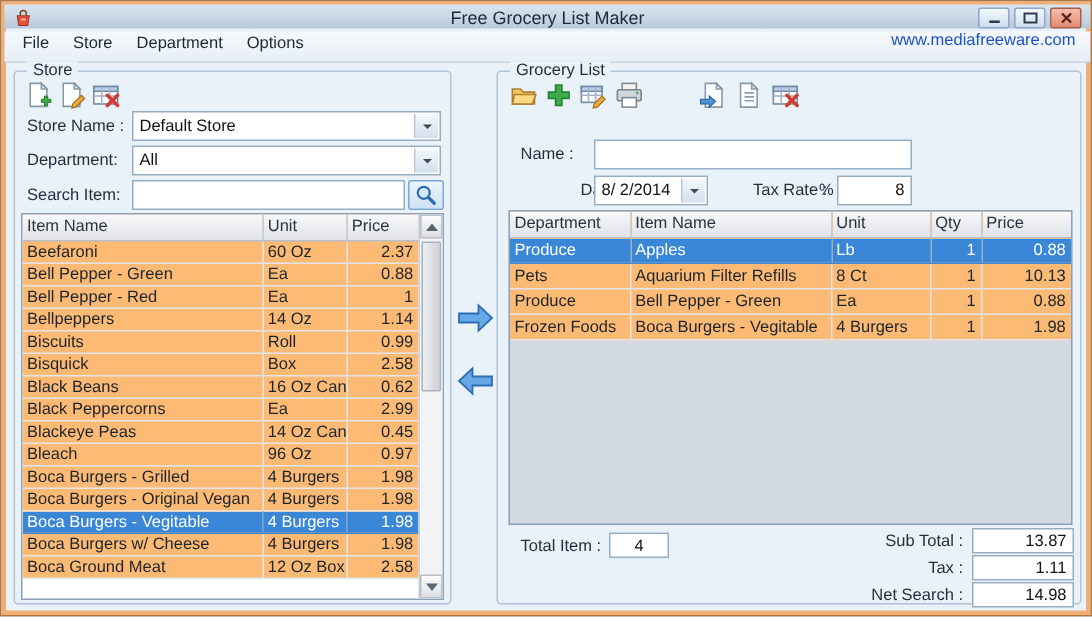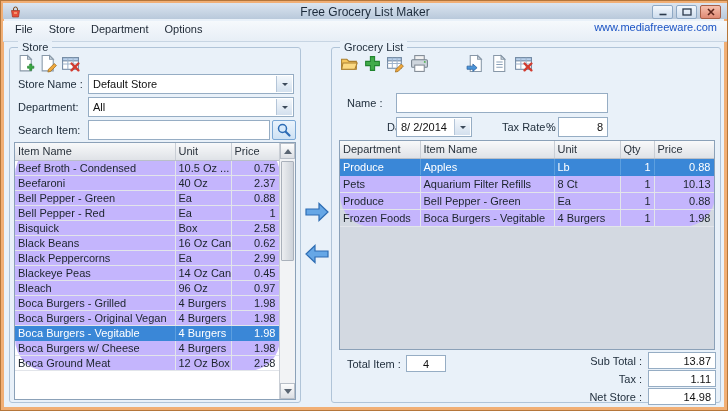--- a/index.html
+++ b/index.html
@@ -55,21 +55,21 @@
   }
   .tri { width:0; height:0; border:3.5px solid transparent; border-top:4.5px solid #3c4document; border-top-color:#3c4a5a; margin-top:4px; }
   .search-btn {
     position:absolute; width:24px; height:20px;
     background:linear-gradient(#eaf3fc,#cfe2f4); border:1px solid #7aa7d4; border-radius:2px;
     display:flex; align-items:center; justify-content:center; cursor:pointer;
   }
   
   .table-wrap { position:absolute; border:1px solid #8ba1b8; background:#fff; overflow:hidden; }
   .table-wrap.gray { background:#d3d9e1; }
-  table.grid { border-collapse:collapse; table-layout:fixed; background:#c4b5fd;border-radius:32px; }
+  table.grid { border-collapse:collapse; table-layout:fixed; background:#fdba74; }
   table.grid th {
     height:17px; font-size:11px; font-weight:normal; text-align:left; color:#2a333d;
     padding:0 3px; background:linear-gradient(#f8f9fa,#dfe2e7);
     border-right:1px solid #c9ced5; border-bottom:1px solid #b9bfc8;
     white-space:nowrap; overflow:hidden;
   }
   table.grid td {
     font-size:11px; color:#1c242c; padding:0 3px;
     border-right:1px solid #e2e5ea; border-bottom:1px solid #e2e5ea;
     white-space:nowrap; overflow:hidden;
@@ -191,38 +191,43 @@
           </colgroup>
       <thead>
             <tr>
               <th>Item Name</th>
               <th>Unit</th>
               <th>Price</th>
             </tr>
           </thead>
           <tbody>
             <tr>
-              <td>Beef Broth - Condensed</td>
-              <td>10.5 Oz ...</td>
-              <td>0.75</td>
-            </tr>
-            <tr>
               <td>Beefaroni</td>
-              <td>40 Oz</td>
+              <td>60 Oz</td>
               <td>2.37</td>
             </tr>
             <tr>
               <td>Bell Pepper - Green</td>
               <td>Ea</td>
               <td>0.88</td>
             </tr>
             <tr>
               <td>Bell Pepper - Red</td>
               <td>Ea</td>
               <td>1</td>
+            </tr>
+            <tr>
+              <td>Bellpeppers</td>
+              <td>14 Oz</td>
+              <td>1.14</td>
+            </tr>
+            <tr>
+              <td>Biscuits</td>
+              <td>Roll</td>
+              <td>0.99</td>
             </tr>
             <tr>
               <td>Bisquick</td>
               <td>Box</td>
               <td>2.58</td>
             </tr>
             <tr>
               <td>Black Beans</td>
               <td>16 Oz Can</td>
               <td>0.62</td>
@@ -413,17 +418,17 @@
 
     <span class="lbl" style="left:15px; top:310px;">Total Item :</span>
     <input class="tbox tot-box tot-center" style="left: 74px; top: 307px; width: 40px;" readonly="" value="4">
 
     <span class="lbl" style="left:220px; top:307px; width:90px; text-align:right;">Sub Total :</span>
     <input class="tbox tot-box" style="left: 316px; top: 304px; width: 68px;" readonly="" value="13.87">
 
     <span class="lbl" style="left:220px; top:325px; width:90px; text-align:right;">Tax :</span>
     <input class="tbox tot-box" style="left: 316px; top: 322px; width: 68px;" readonly="" value="1.11">
 
-    <span class="lbl" style="left:220px; top:343px; width:90px; text-align:right;">Net Store :</span>
+    <span class="lbl" style="left:220px; top:343px; width:90px; text-align:right;">Net Search :</span>
     <input class="tbox tot-box" style="left: 316px; top: 340px; width: 68px;" readonly="" value="14.98">
   </div>
 
 </div>
 
 </body></html>

